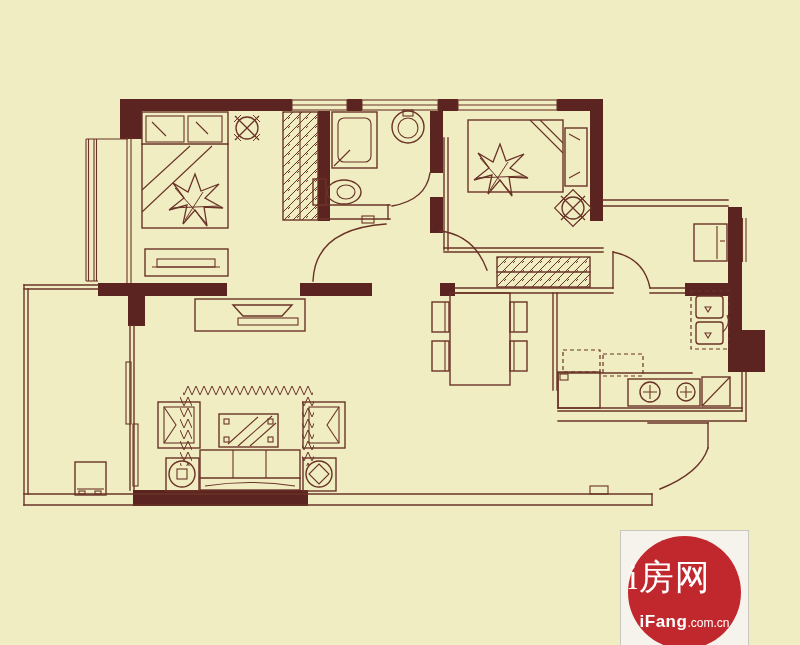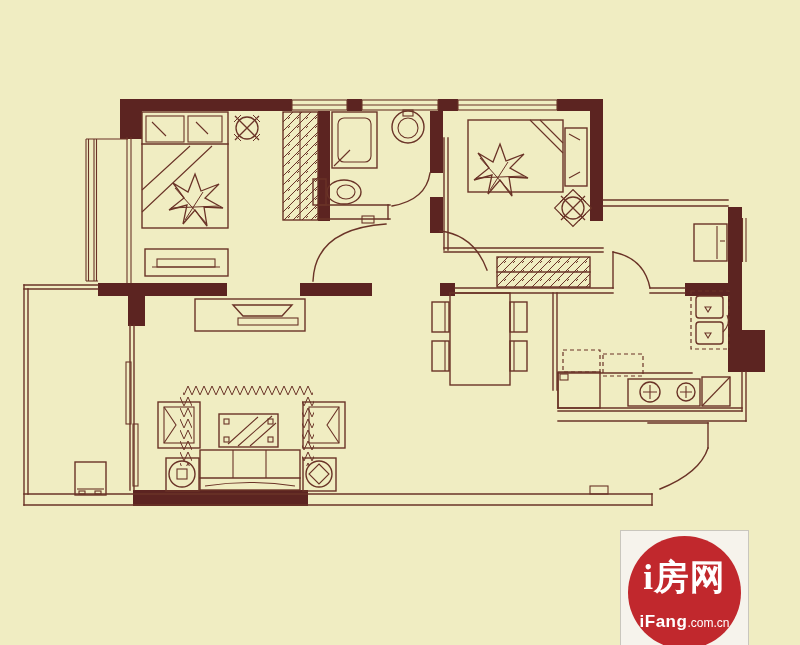--- a/index.html
+++ b/index.html
@@ -14,22 +14,22 @@
   .wall{fill:var(--wall);stroke:none;}
   .ln{stroke:var(--line);stroke-width:1.4;fill:none;stroke-linecap:square;}
   .lnt{stroke:var(--line);stroke-width:1.1;fill:none;}
   .dash{stroke:var(--line);stroke-width:1.2;fill:none;stroke-dasharray:4 3;}
   .hatchfill{fill:url(#hatch);stroke:var(--line);stroke-width:1.4;}
   .zzfill{fill:url(#zz);stroke:none;}
   .logo-box{position:absolute;left:620px;top:530px;width:127px;height:115px;
     background:var(--logo-box);border:1px solid var(--logo-border);overflow:hidden;}
   .logo-circle{position:absolute;left:7px;top:5px;width:113px;height:113px;border-radius:50%;
     background:var(--logo-red);}
-  .logo-brand{position:absolute;left:0;top:23px;width:100%;text-align:center;
-    color:var(--logo-text);font-family:"Liberation Serif", serif;font-weight:bold;
+  .logo-brand{position:absolute;left:0;top:23px;width:100%;
+    color:var(--logo-text);font-family:"Liberation Serif", serif;font-weight:normal;
     font-size:35px;line-height:38px;letter-spacing:1px;}
   .logo-domain{position:absolute;left:0;top:76px;width:100%;text-align:center;
     color:var(--logo-text);font-size:12px;}
   .logo-domain b{font-size:17px;letter-spacing:0.5px;margin-top:24px;}
 </style>
 </head>
 <body>
 
 <div class="plan-stage">
 <svg width="800" height="645" viewBox="0 0 800 645">

